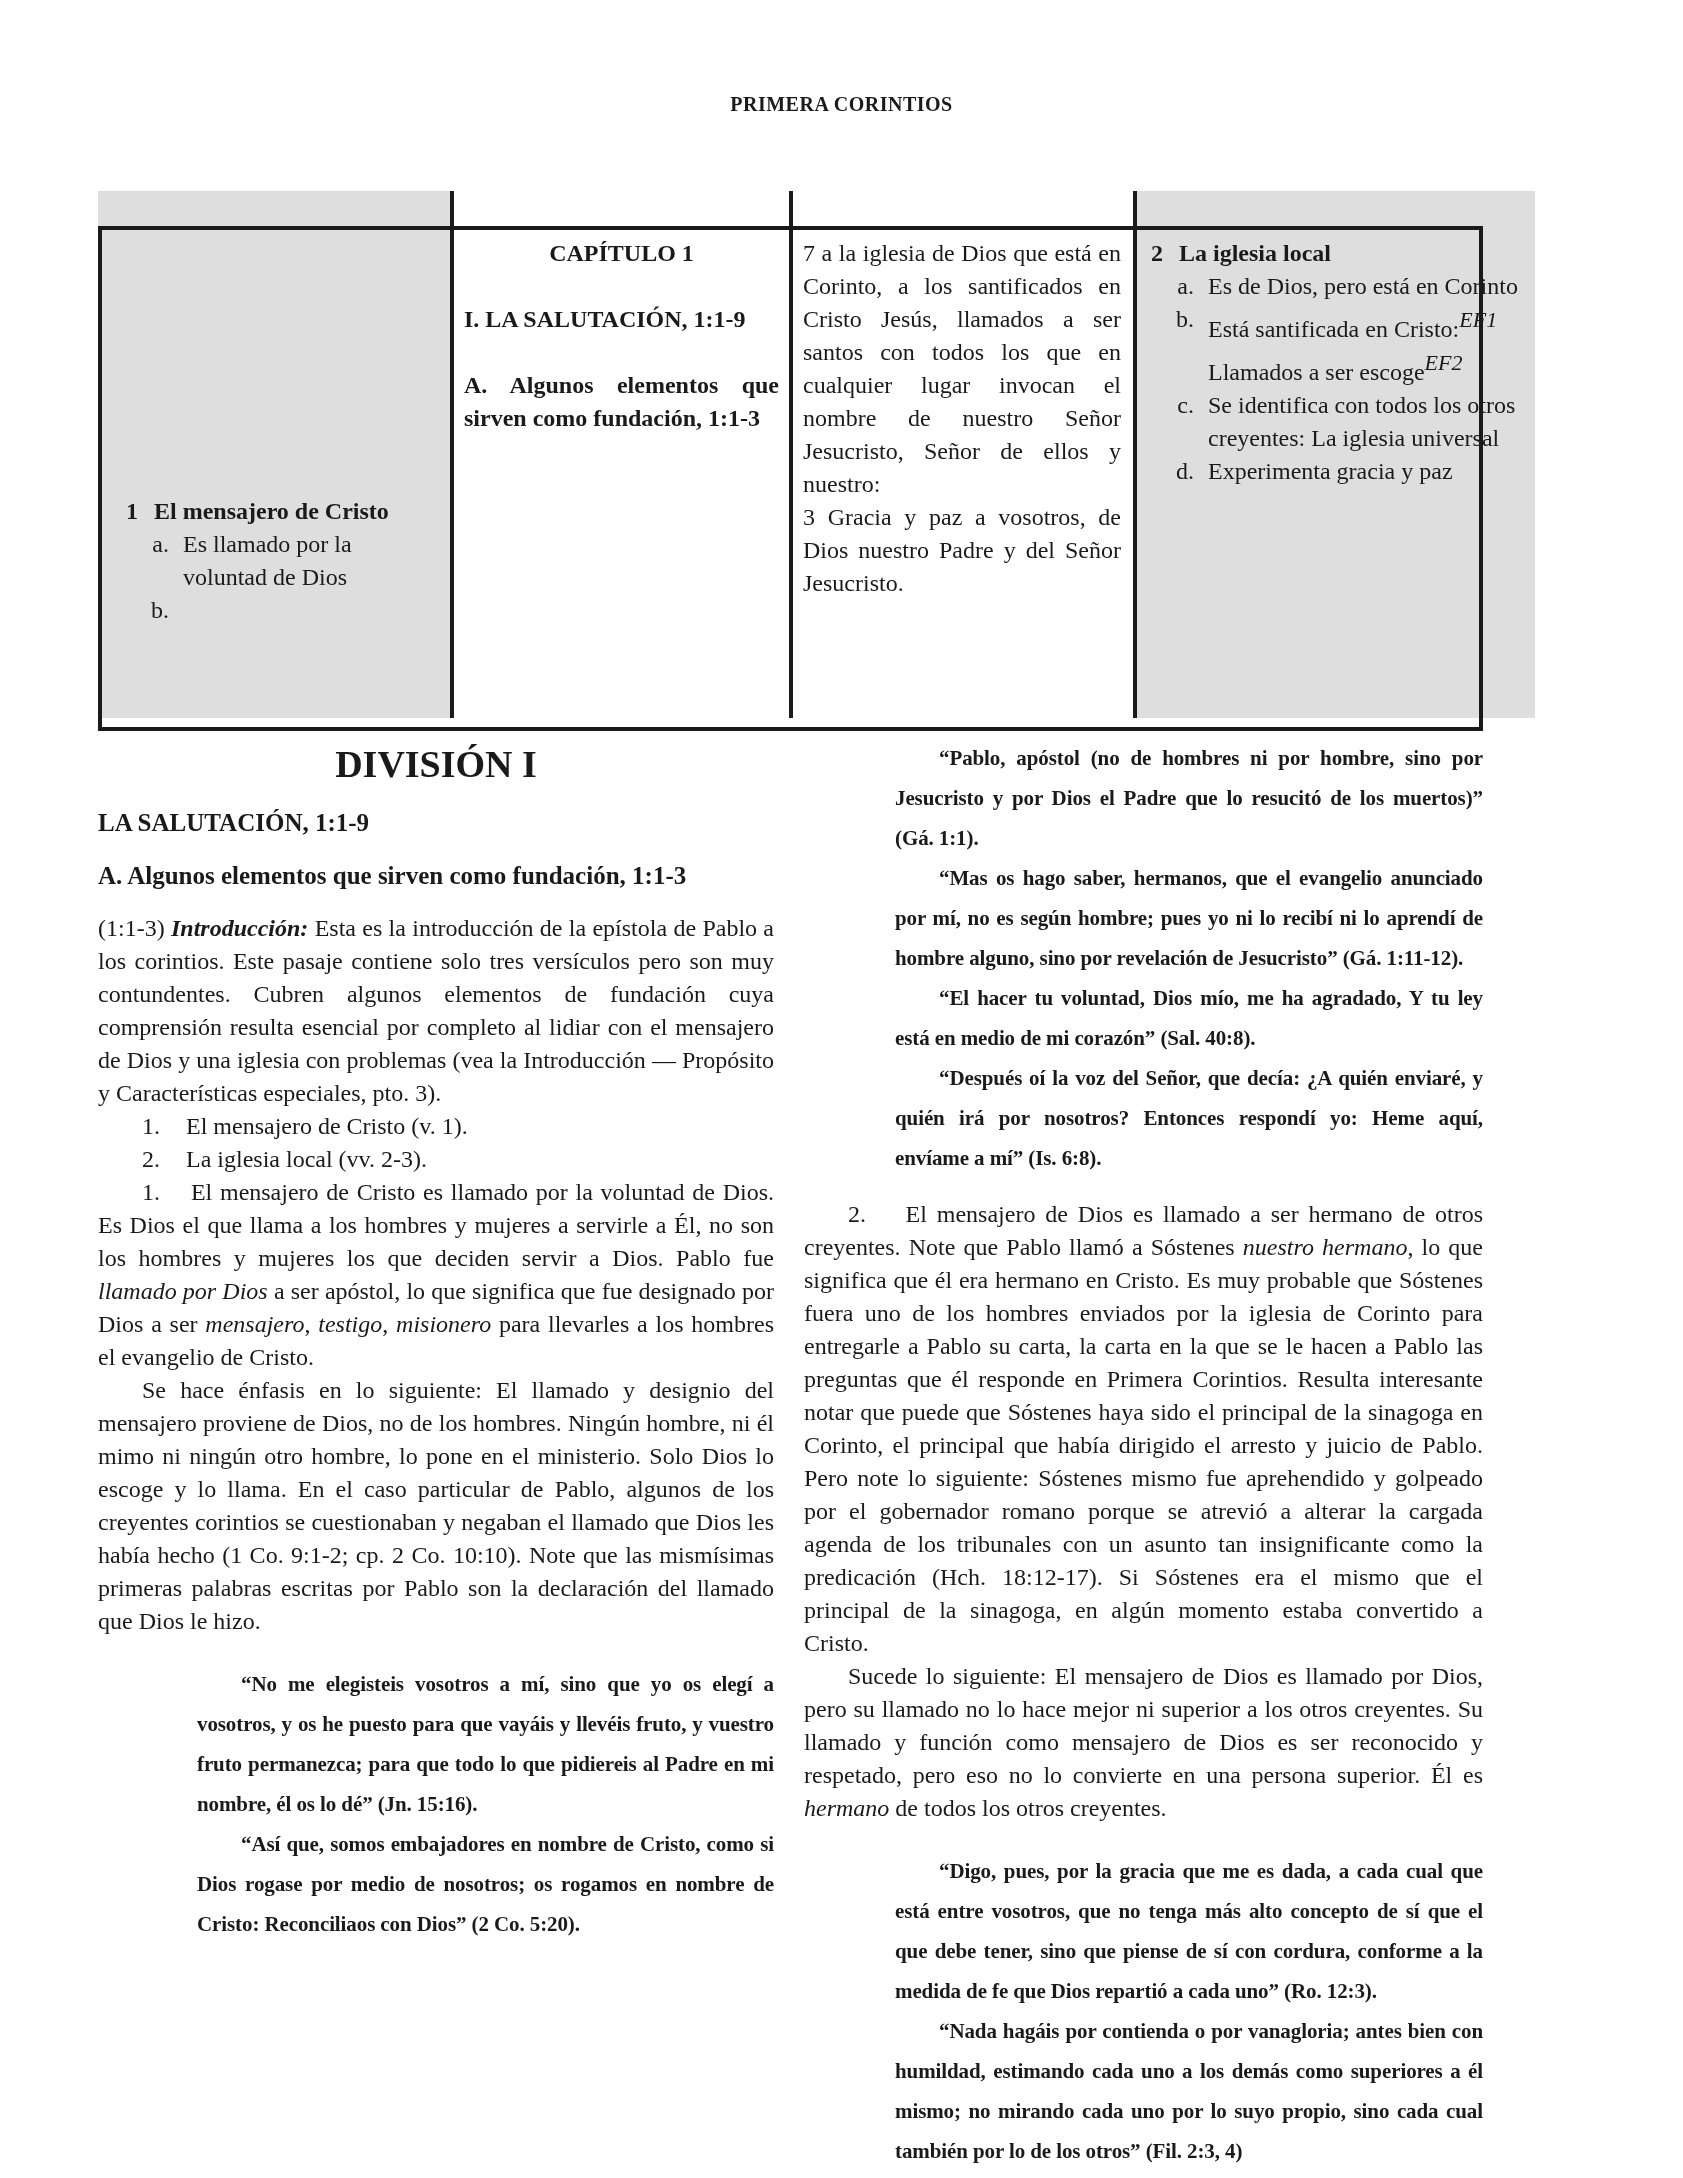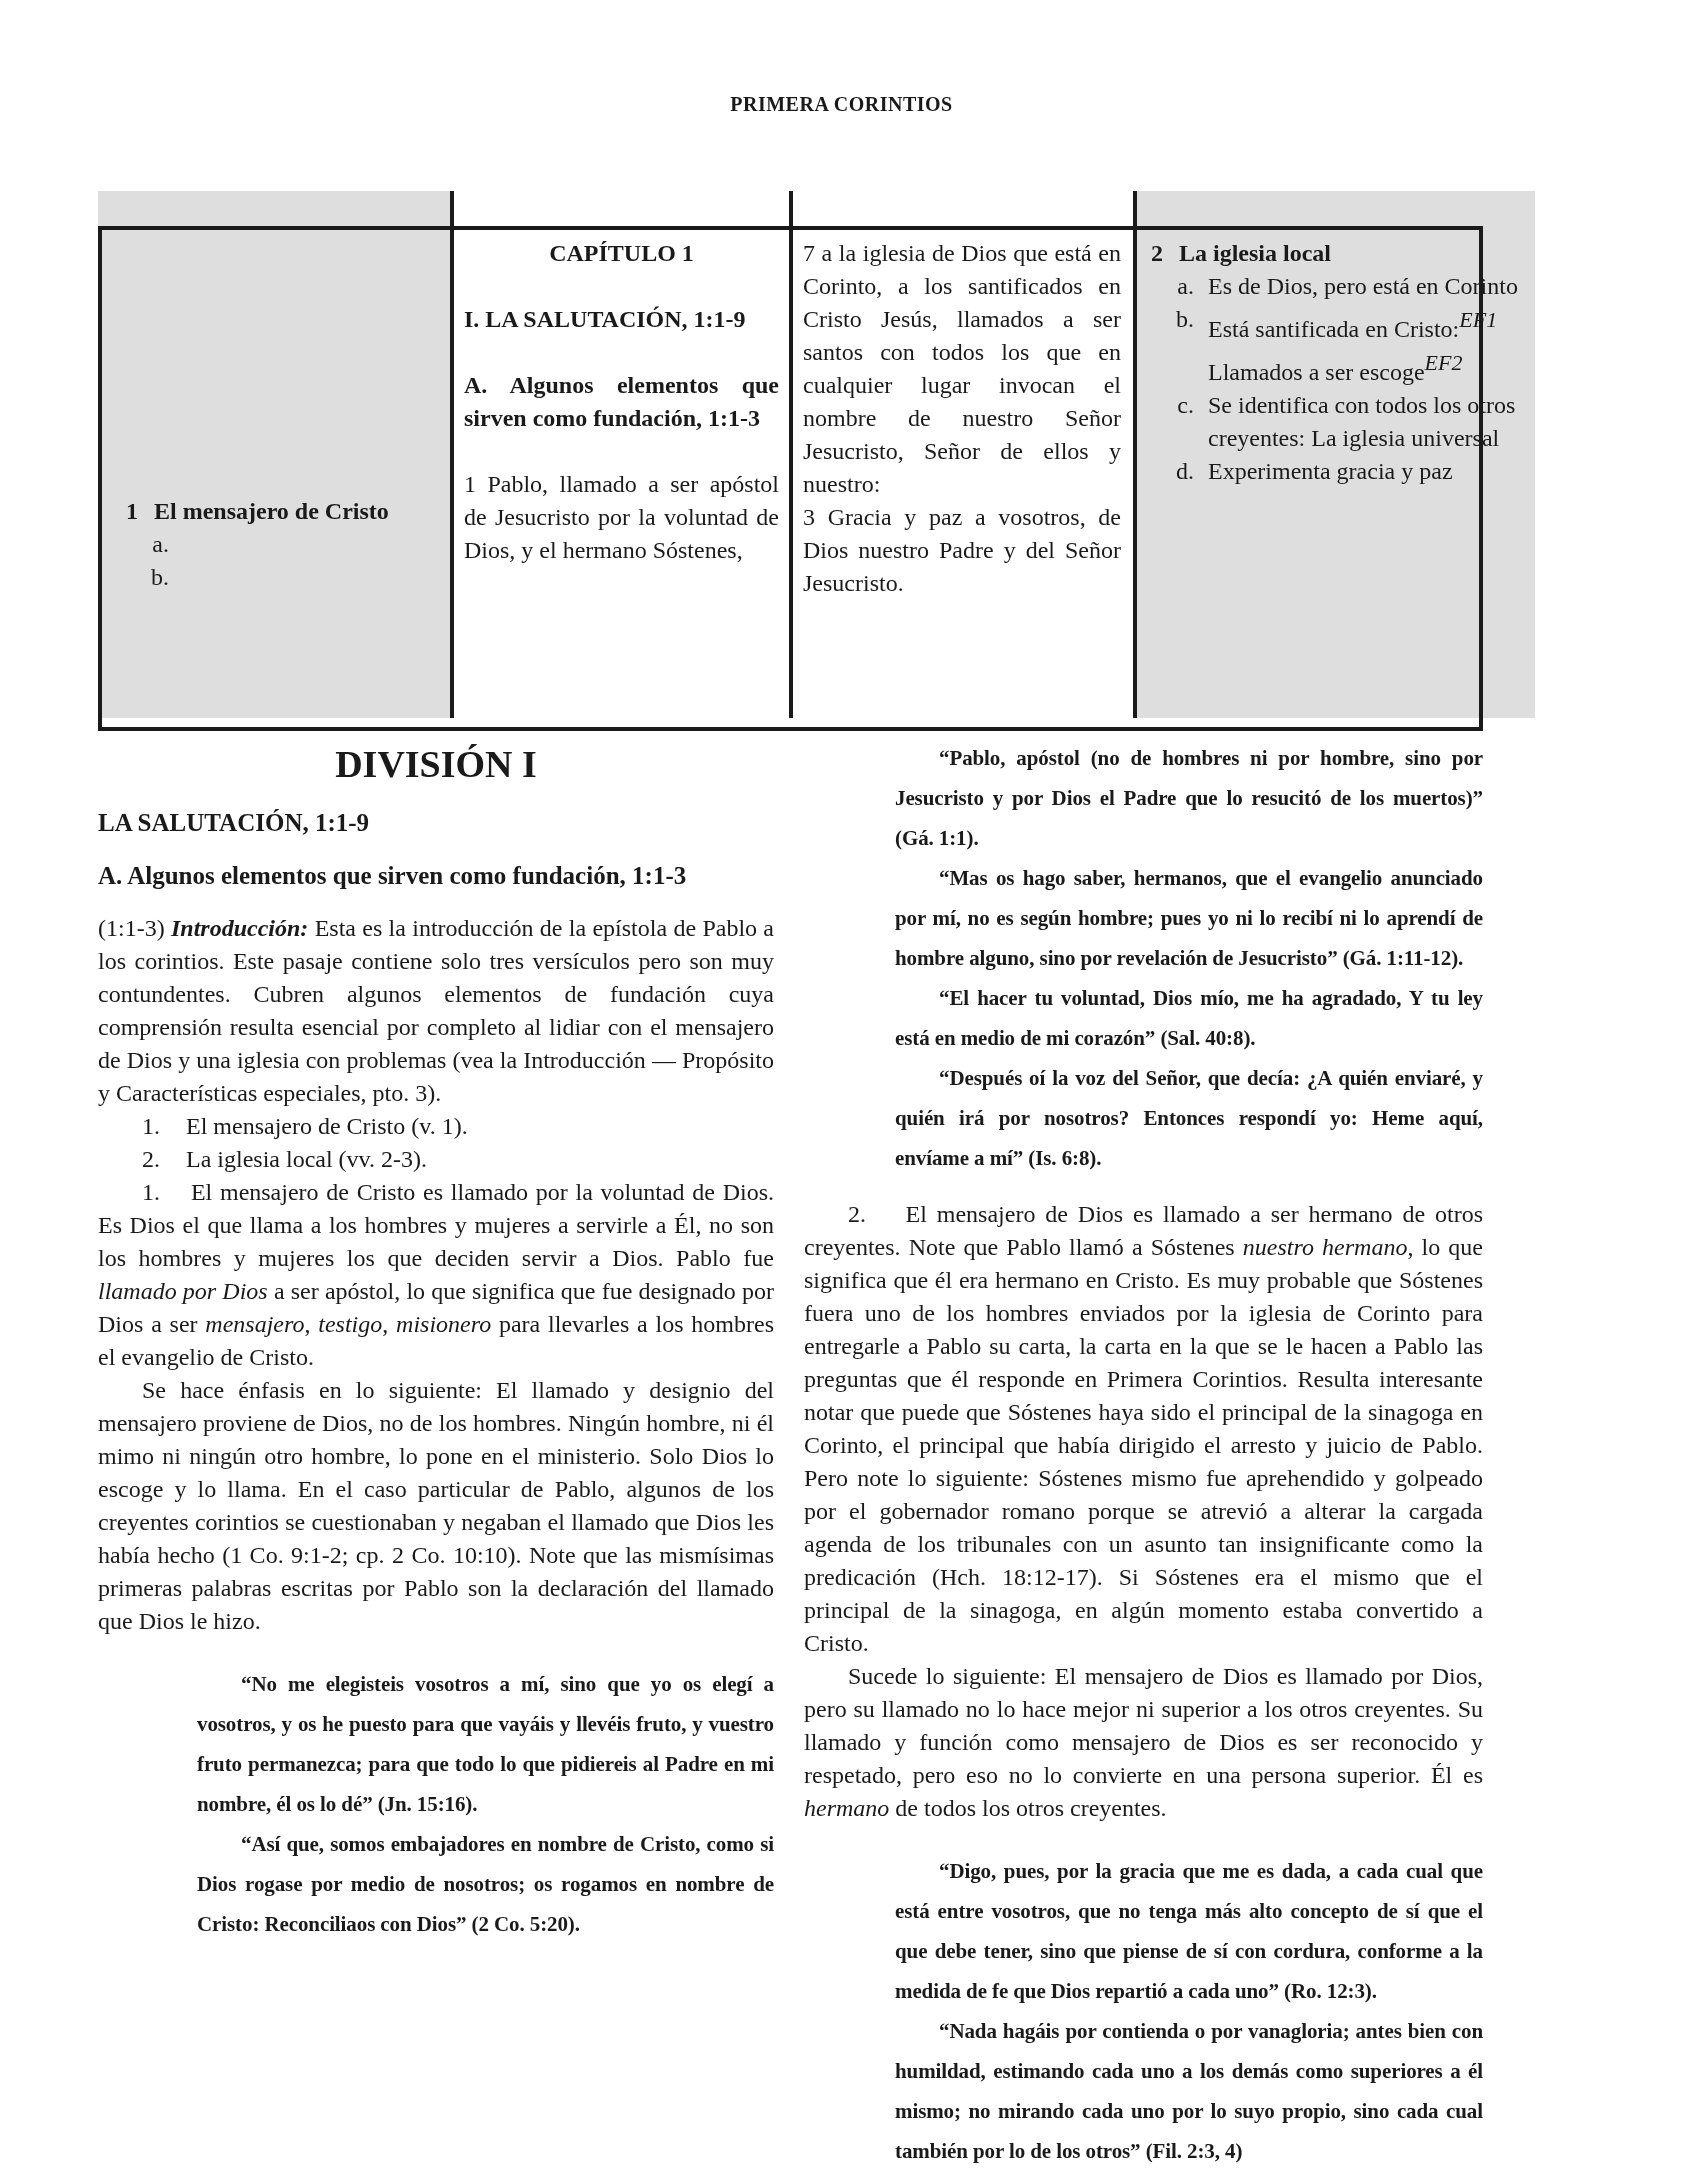--- a/index.html
+++ b/index.html
@@ -77,35 +77,35 @@
 <div class="page-header">PRIMERA CORINTIOS</div>
 
 <div class="outline">
   <div class="col c1">
     <div class="cell-text">
       <div class="pt-head">
         <span class="num">1</span><span>El mensajero de Cristo</span>
       </div>
       <div class="sub">
         <span class="lt">a.</span>
+        <span class="tx">Es llamado por la voluntad de Dios</span>
       </div>
       <div class="sub">
         <span class="lt">b.</span>
       </div>
     </div>
   </div>
   <div class="col c2">
     <div class="cell-text">
       <div class="chap">CAPÍTULO 1</div>
       <div class="spacer"></div>
       <div class="bold">I. LA SALUTACIÓN, 1:1-9</div>
       <div class="spacer"></div>
       <div class="bold justify">A. Algunos elementos que sirven como fundación, 1:1-3</div>
       <div class="spacer"></div>
-      <div class="justify">1 Pablo, llamado a ser apóstol de Jesucristo por la voluntad de Dios, y el hermano Sóstenes,</div>
     </div>
   </div>
   <div class="col c3">
     <div class="cell-text">
       <div>7 a la iglesia de Dios que está en Corinto, a los santificados en Cristo Jesús, llamados a ser santos con todos los que en cualquier lugar invocan el nombre de nuestro Señor Jesucristo, Señor de ellos y nuestro:</div>
       <div>3 Gracia y paz a vosotros, de Dios nuestro Padre y del Señor Jesucristo.</div>
     </div>
   </div>
   <div class="col c4">
     <div class="cell-text">

